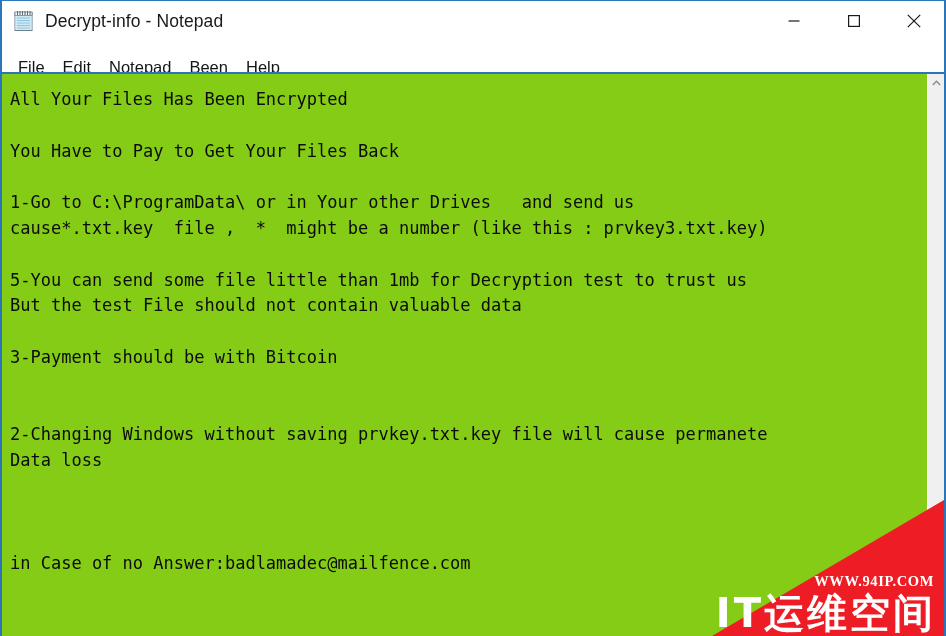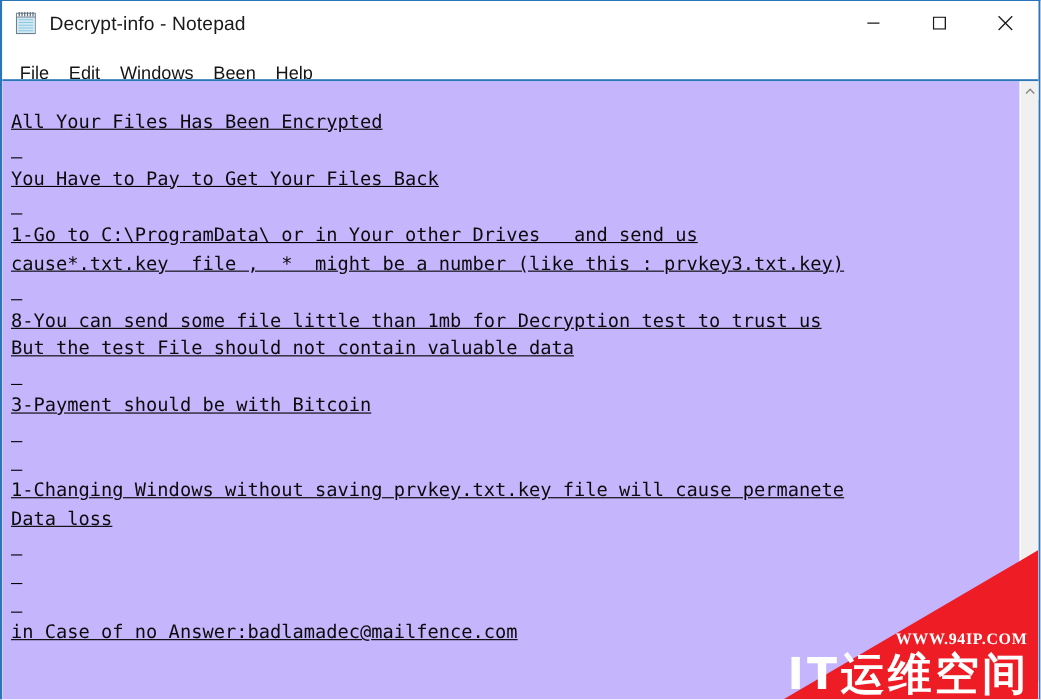--- a/index.html
+++ b/index.html
@@ -99,24 +99,23 @@
     background: #ffffff;
     box-sizing: border-box;
   }
   .text-area {
     position: absolute;
     top: 0;
     left: 0;
     right: 17px;
     bottom: 0;
     overflow: hidden;
-    background: #c4b5fd;
-    padding: 25px 0 0 8px;
-    box-sizing: border-box;
-    text-decoration: underline;
+    background: #84cc16;
+    padding: 13px 0 0 8px;
+    box-sizing: border-box;
   }
   .doc-line {
     font-family: "DejaVu Sans Mono", "Liberation Mono", monospace;
     font-size: 17px;
     line-height: 25.8px;
     color: #0b0b0b;
     white-space: pre;
     letter-spacing: 0px;
     height: 25.8px;
   }
@@ -238,41 +237,41 @@
           <line x1="0.8" y1="0.8" x2="13.2" y2="13.2" stroke="#1a1a1a" stroke-width="1.2"></line>
           <line x1="13.2" y1="0.8" x2="0.8" y2="13.2" stroke="#1a1a1a" stroke-width="1.2"></line>
         </svg>
       </button>
     </div>
   </div>
 
   <div class="menubar">
     <div class="menuitem">File</div>
     <div class="menuitem">Edit</div>
-    <div class="menuitem">Windows</div>
+    <div class="menuitem">Notepad</div>
     <div class="menuitem">Been</div>
     <div class="menuitem">Help</div>
   </div>
 
   <div class="editor-wrap">
     <div class="text-area" id="text-area">
         <div class="doc-line">All Your Files Has Been Encrypted</div>
         <div class="doc-line">&nbsp;</div>
         <div class="doc-line">You Have to Pay to Get Your Files Back</div>
         <div class="doc-line">&nbsp;</div>
         <div class="doc-line">1-Go to C:\ProgramData\ or in Your other Drives   and send us</div>
         <div class="doc-line">cause*.txt.key  file ,  *  might be a number (like this : prvkey3.txt.key)</div>
         <div class="doc-line">&nbsp;</div>
-        <div class="doc-line">8-You can send some file little than 1mb for Decryption test to trust us</div>
+        <div class="doc-line">5-You can send some file little than 1mb for Decryption test to trust us</div>
         <div class="doc-line">But the test File should not contain valuable data</div>
         <div class="doc-line">&nbsp;</div>
         <div class="doc-line">3-Payment should be with Bitcoin</div>
         <div class="doc-line">&nbsp;</div>
         <div class="doc-line">&nbsp;</div>
-        <div class="doc-line">1-Changing Windows without saving prvkey.txt.key file will cause permanete</div>
+        <div class="doc-line">2-Changing Windows without saving prvkey.txt.key file will cause permanete</div>
         <div class="doc-line">Data loss</div>
         <div class="doc-line">&nbsp;</div>
         <div class="doc-line">&nbsp;</div>
         <div class="doc-line">&nbsp;</div>
         <div class="doc-line">in Case of no Answer:badlamadec@mailfence.com</div>
       </div>
 
     <div class="scrollbar">
       <div class="sb-arrow top">
         <svg width="9" height="6" viewBox="0 0 9 6">

